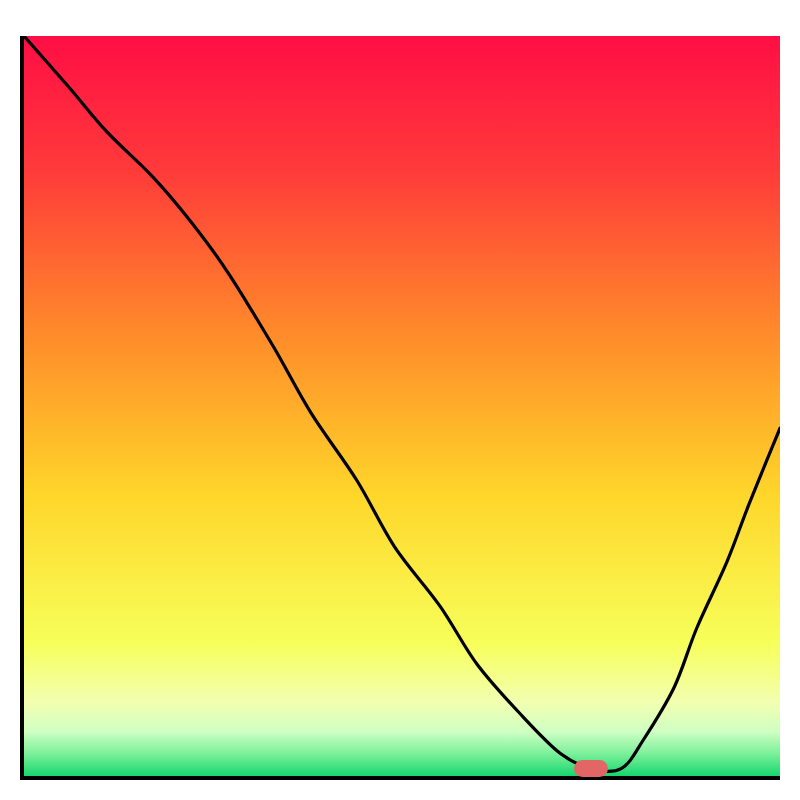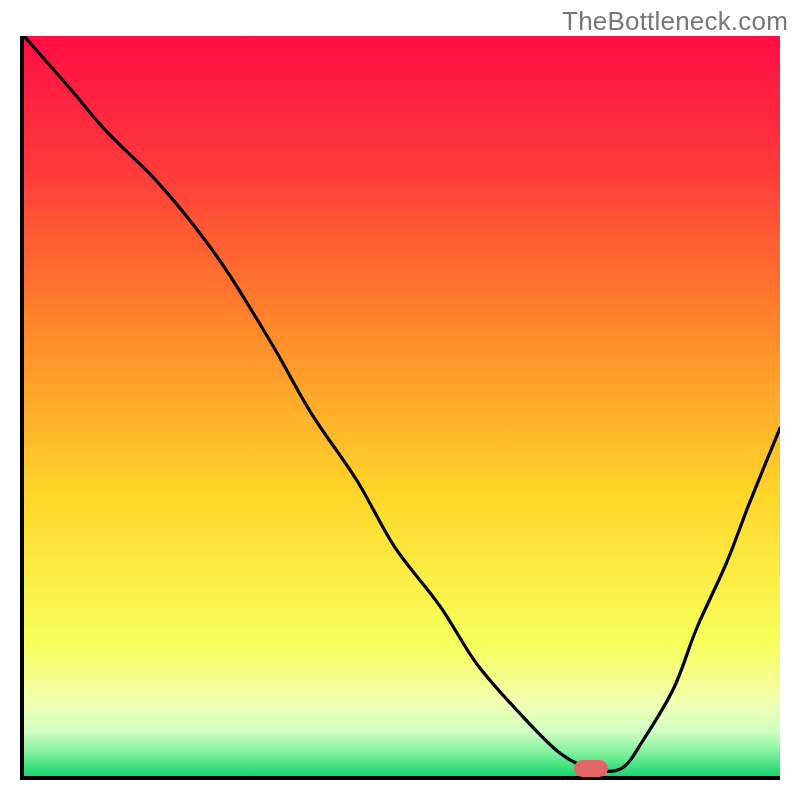--- a/index.html
+++ b/index.html
@@ -53,21 +53,20 @@
     position: absolute;
     background: #e36666;
     border-radius: 999px;
   }
 </style>
 </head>
 <body>
 
 <div class="frame">
 
-  <div class="watermark">TheBottleneck.com</div>
 
   <div class="plot">
 
     <svg class="bg" viewBox="0 0 756 740" preserveAspectRatio="none">
       <defs>
         <linearGradient id="bgGrad" x1="0" y1="0" x2="0" y2="1">
             <stop offset="0%" stop-color="#ff0e45"></stop>
             <stop offset="18%" stop-color="#ff3a3a"></stop>
             <stop offset="40%" stop-color="#ff8a2a"></stop>
             <stop offset="62%" stop-color="#ffd62a"></stop>

